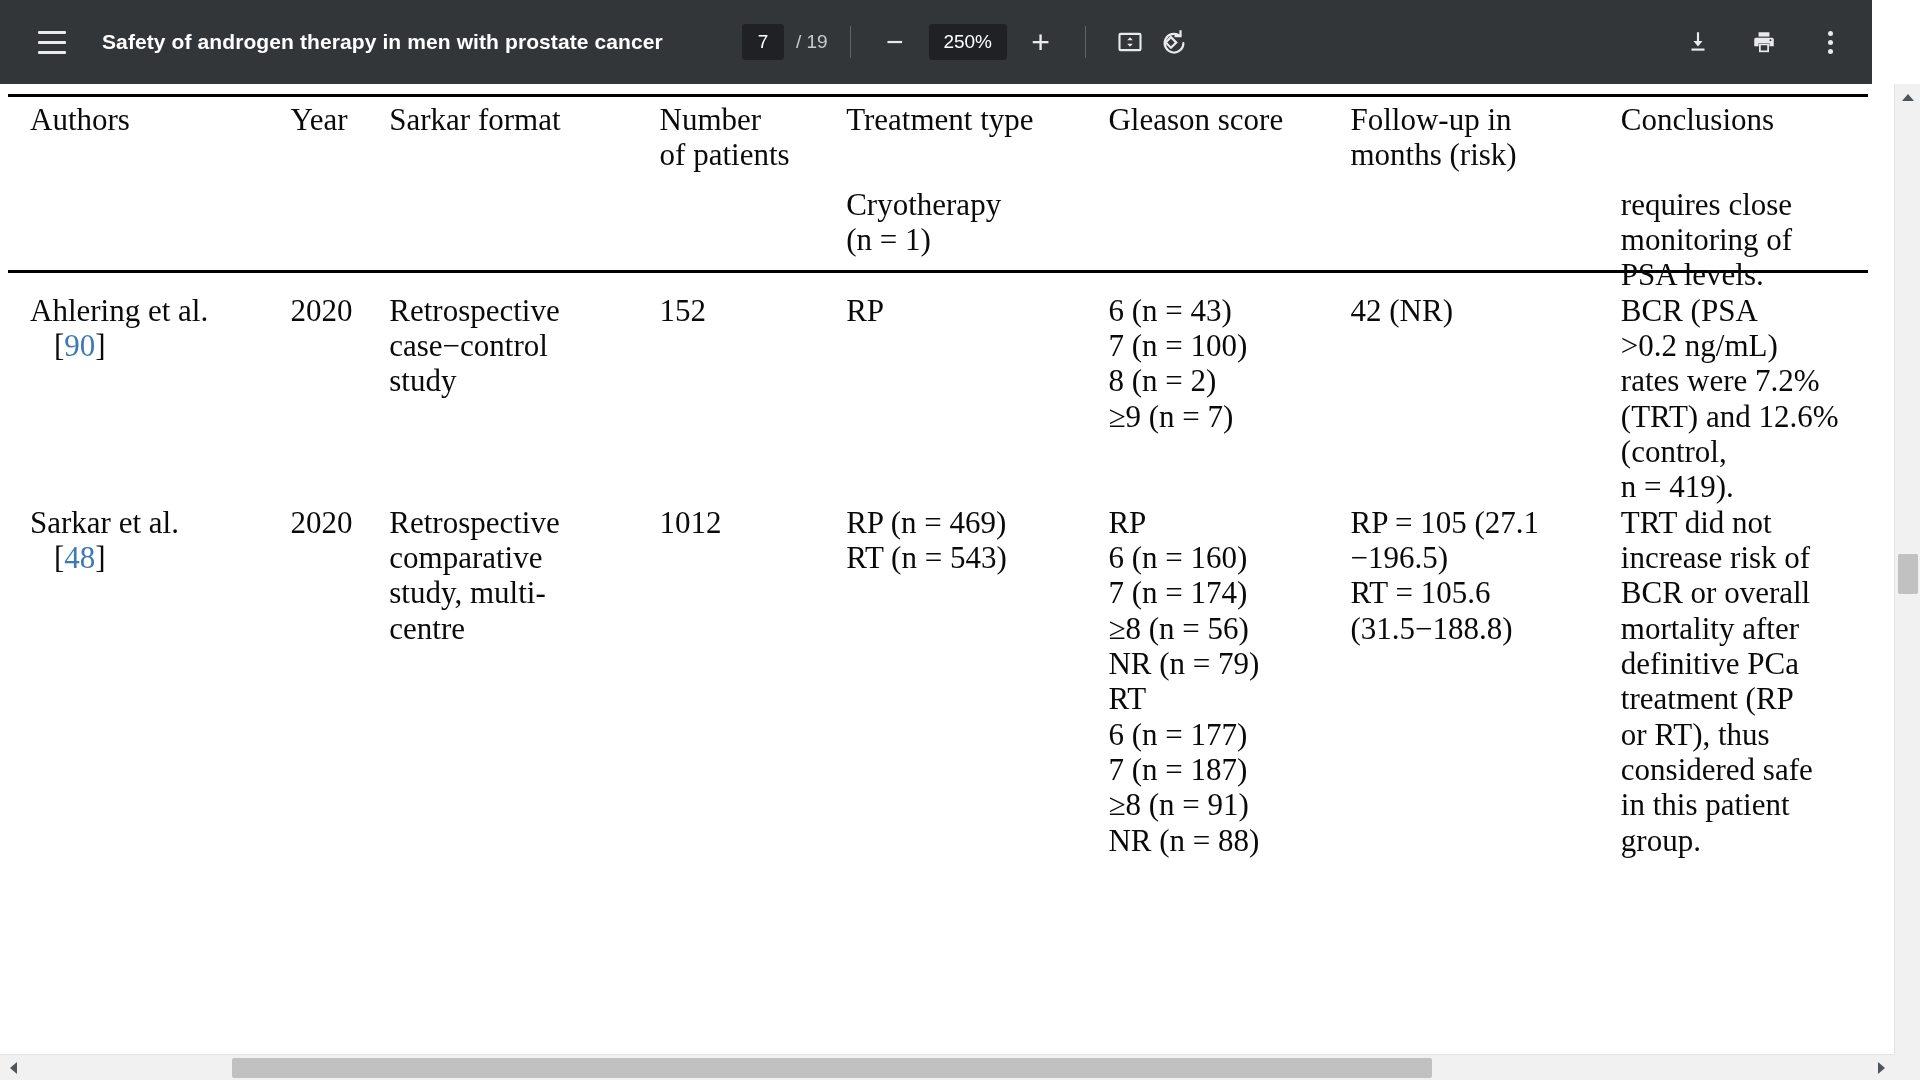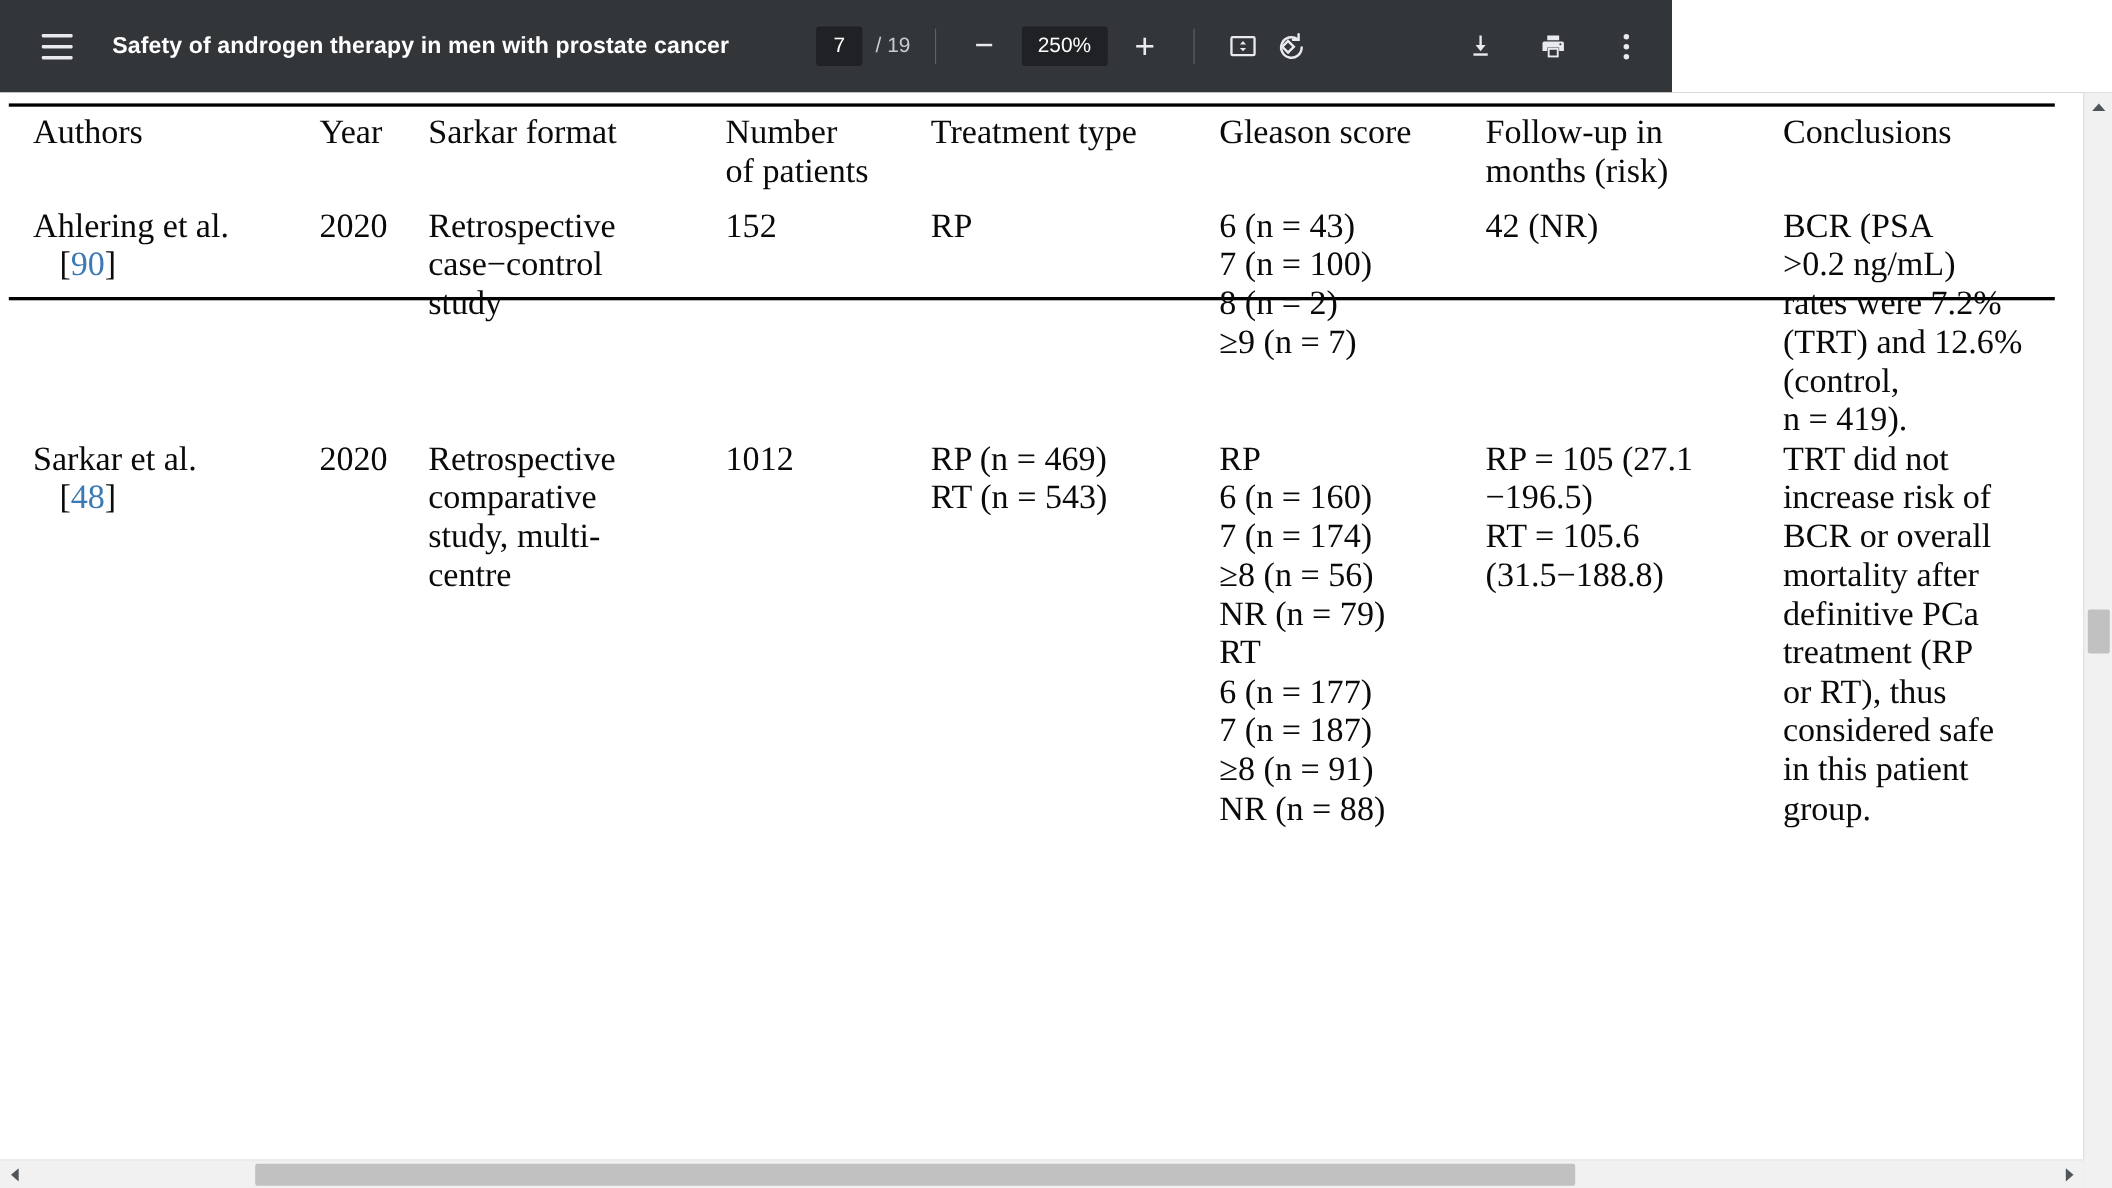--- a/index.html
+++ b/index.html
@@ -6,21 +6,21 @@
   html, body {
     width: 1920px; height: 1080px;
     overflow: hidden;
     background: #fff;
     font-family: "Liberation Sans", sans-serif;
   }
 
   
   #toolbar {
     position: absolute; top: 0; left: 0;
-    width: 1520px; height: 84px;
+    width: 1872px; height: 84px;
     background: #323639;
     display: flex; align-items: center;
     color: #e8eaed;
     user-select: none;
   }
   #menu-btn {
     width: 52px; height: 52px;
     margin-left: 26px;
     display: flex; flex-direction: column;
     align-items: center; justify-content: center;
@@ -77,21 +77,21 @@
     position: absolute; right: 20px;
     display: flex; align-items: center; gap: 22px;
   }
   .kebab { display: flex; flex-direction: column; gap: 4px; align-items: center; }
   .kebab i { width: 5px; height: 5px; border-radius: 50%; background: #e8eaed; display: block; }
 
   
   #viewer {
     position: absolute; top: 84px; left: 0;
     width: 1920px; height: 996px;
-    background: #a3a3a3;
+    background: #8b5cf6;
     overflow: hidden;
   }
   #page {
     position: absolute; top: 0; left: 0;
     width: 1894px; height: 996px;
     background: #fff;
     font-family: "Liberation Serif", serif;
     color: #0a0a0a;
   }
 
@@ -276,20 +276,33 @@
 of patients</th>
           <th class="c-treat">Treatment type</th>
           <th class="c-gleas">Gleason score</th>
           <th class="c-fup" style="white-space:pre-line">Follow-up in
 months (risk)</th>
           <th class="c-concl">Conclusions</th>
         </tr>
       </thead>
       <tbody>
 
+        <tr class="partial-row">
+          <td class="c-auth"></td>
+          <td class="c-year"></td>
+          <td class="c-fmt"></td>
+          <td class="c-num"></td>
+          <td class="c-treat" style="white-space:pre-line">Cryotherapy
+(n = 1)</td>
+          <td class="c-gleas" style="white-space:pre-line"></td>
+          <td class="c-fup" style="white-space:pre-line"></td>
+          <td class="c-concl" style="white-space:pre-line">requires close
+monitoring of
+PSA levels.</td>
+        </tr>
 
         <tr class="row-gap">
           <td class="c-auth">
             <span class="auth-name">Ahlering et al.</span>
             <span class="auth-ref">[<span class="ref">90</span>]</span>
           </td>
           <td class="c-year">2020</td>
           <td class="c-fmt" style="white-space:pre-line">Retrospective
 case−control
 study</td>

